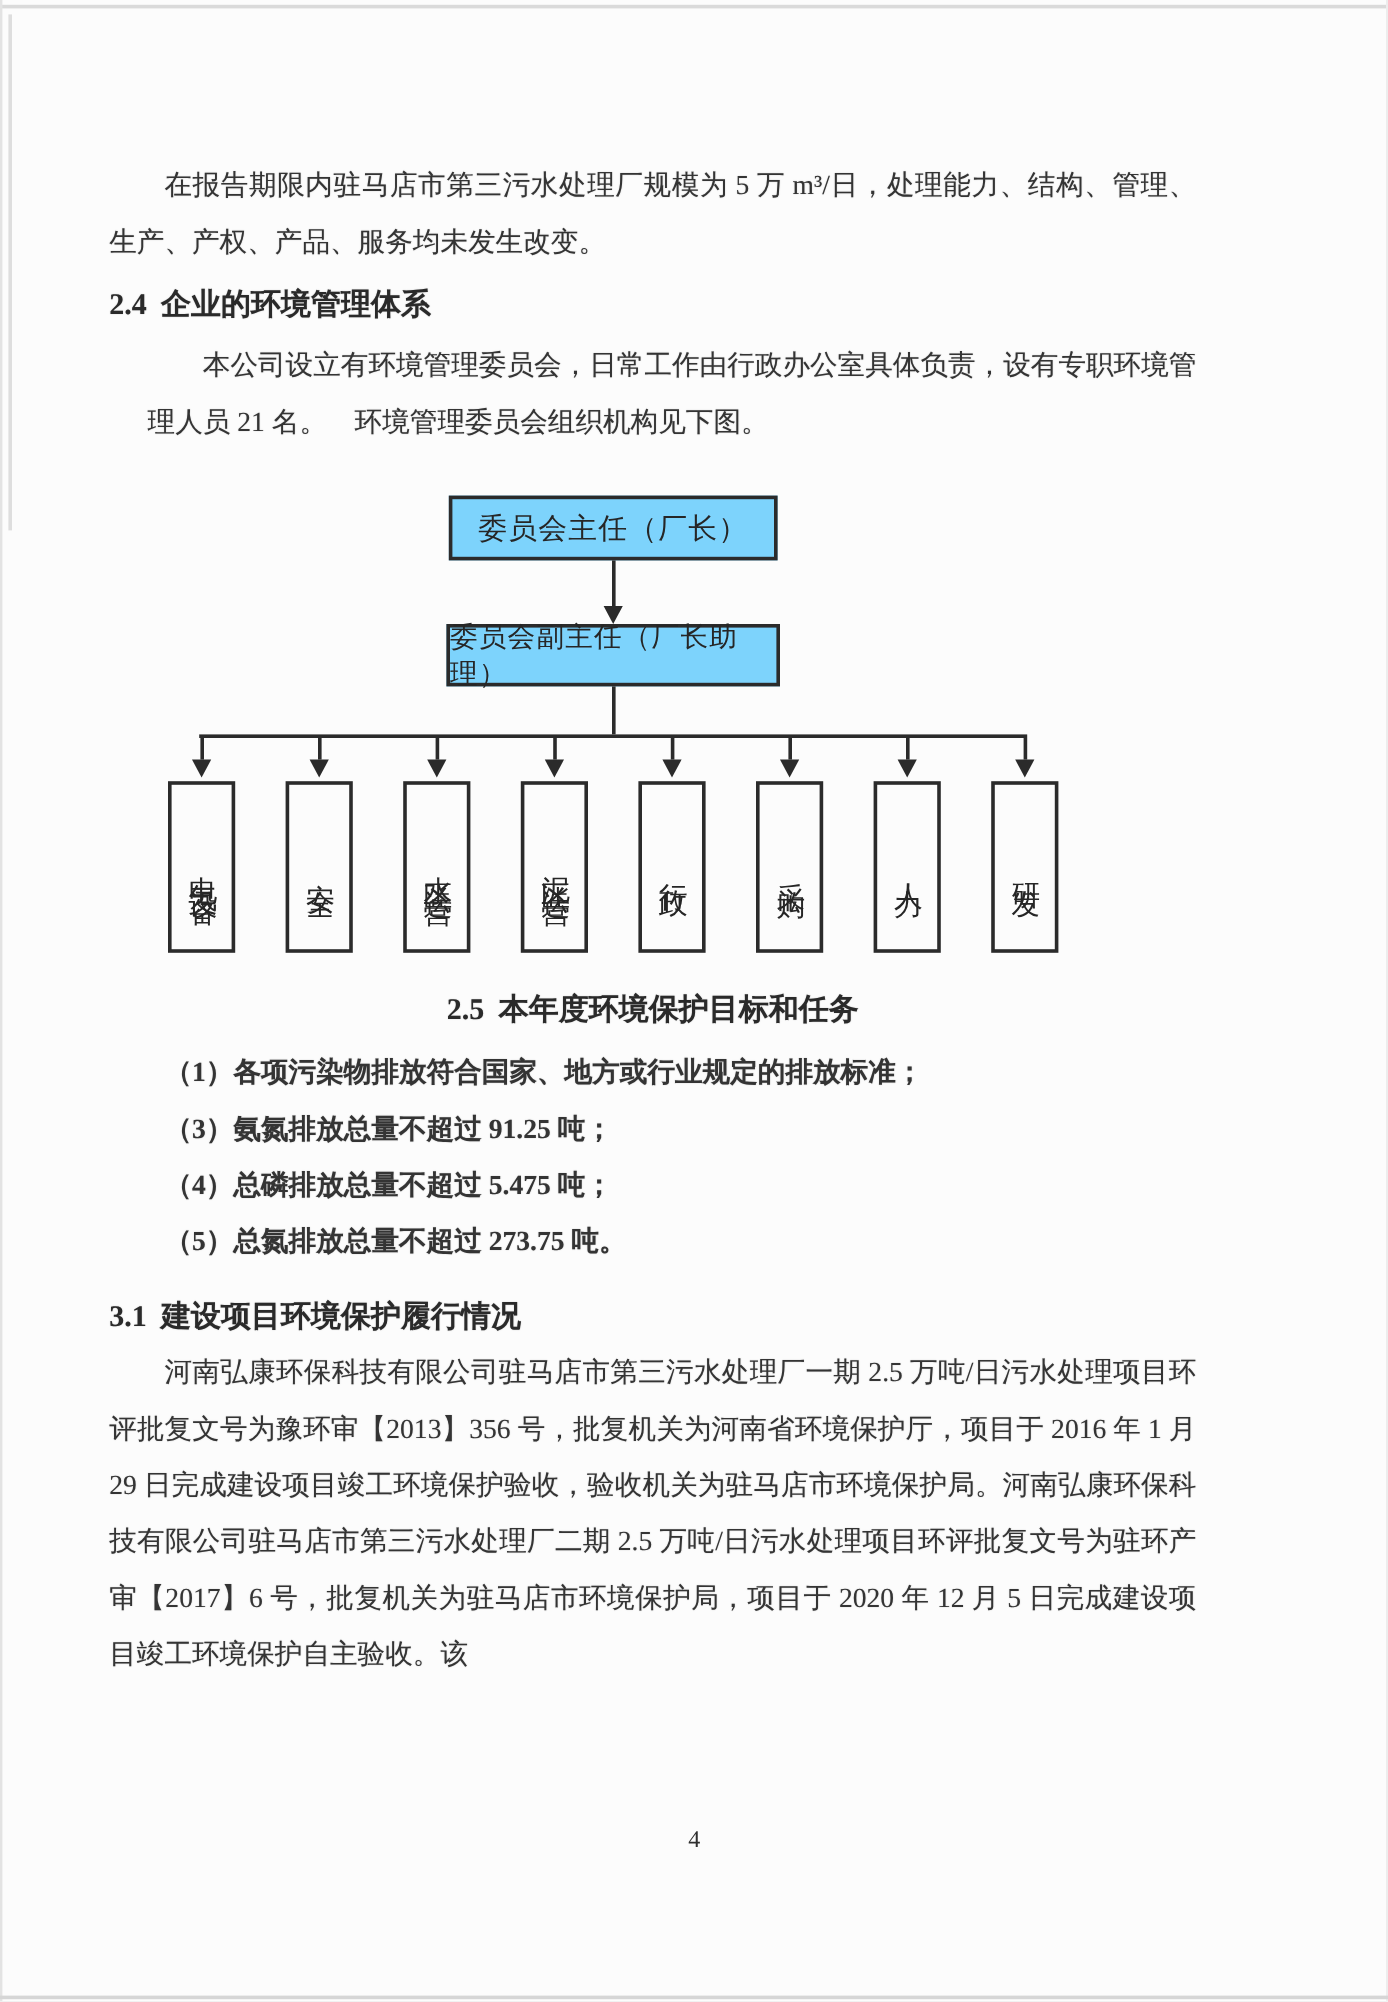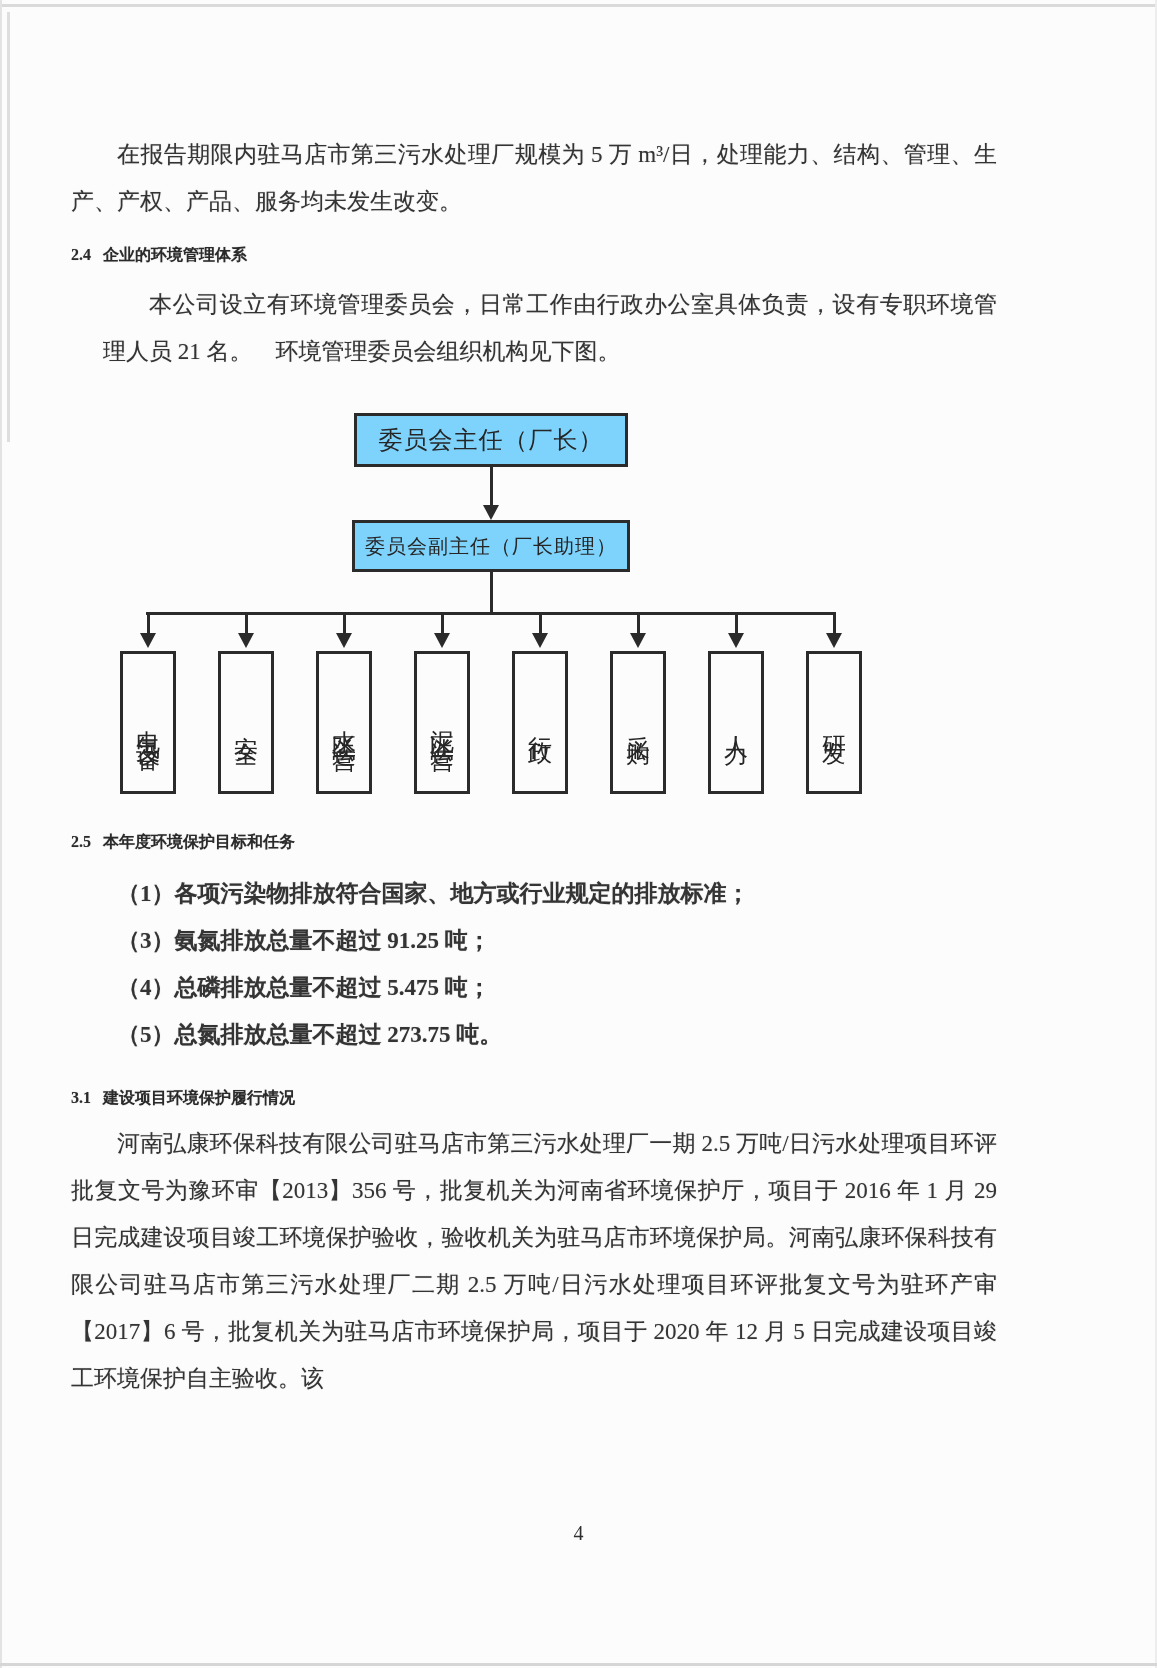--- a/index.html
+++ b/index.html
@@ -15,41 +15,41 @@
     color: #343434;
     overflow: hidden;
   }
   
   .edge-top    { position: absolute; top: 4px; left: 0; right: 0; height: 3px; background: #dadada; }
   .edge-bottom { position: absolute; bottom: 2px; left: 0; right: 0; height: 3px; background: #d6d6d6; }
   .edge-left   { position: absolute; top: 12px; left: 7px; width: 3px; height: 430px; background: #dedede; }
   .edge-left2  { position: absolute; top: 0; left: 0; width: 2px; height: 100%; background: #e3e3e3; }
   .edge-right  { position: absolute; top: 0; right: 0; width: 2px; height: 100%; background: #ededed; }
 
-  .content { padding: 131px 160px 0 71px; }
+  .content { padding: 131px 160px 0 91px; }
 
   .body-par {
     font-size: 23px;
     line-height: 47px;
     text-align: justify;
     text-indent: 2em;
     text-shadow: 0 0 1px rgba(90,90,90,.45);
   }
 
   .heading {
-    font-size: 16px;
+    font-size: 25px;
     font-weight: bold;
     line-height: 40px;
     color: #2a2a2a;
     text-shadow: 0 0 1px rgba(70,70,70,.4);
   }
   .heading .h-num { margin-right: 12px; }
   .heading.wide-gap .h-num { margin-right: 30px; }
   .h24 { margin-top: 10px; }
-  .h25 { margin-top: 28px; }
+  .h25 { margin-top: 28px; text-align: center; }
   .h3  { margin-top: 6px; }
   .h31 { margin-top: 20px; }
 
   .committee-par { margin-top: 6px; margin-left: 32px; }
 
   .goals { margin-top: 8px; }
   .goal-line {
     font-size: 23px;
     line-height: 47px;
     padding-left: 2em;
@@ -68,21 +68,21 @@
   }
   .org-box {
     border: 3px solid #2b2b2b;
     background: #7dd3fc;
     display: flex;
     align-items: center;
     justify-content: center;
     letter-spacing: 1px;
   }
   .chairman-box { width: 274px; height: 54px; margin: 0 auto; font-size: 24px; }
-  .deputy-box   { width: 278px; height: 52px; margin: 0 auto; font-size: 20px; }
+  .deputy-box   { width: 278px; height: 52px; margin: 0 auto; font-size: 23px; }
 
   .v-connector { display: flex; flex-direction: column; align-items: center; }
   .v-line  { width: 3px; background: #2b2b2b; }
   .v-line.l38 { height: 38px; }
   .v-line.l40 { height: 40px; }
   .v-line.l18 { height: 18px; }
   .tri-down {
     width: 0; height: 0;
     border-left: 8px solid transparent;
     border-right: 8px solid transparent;

